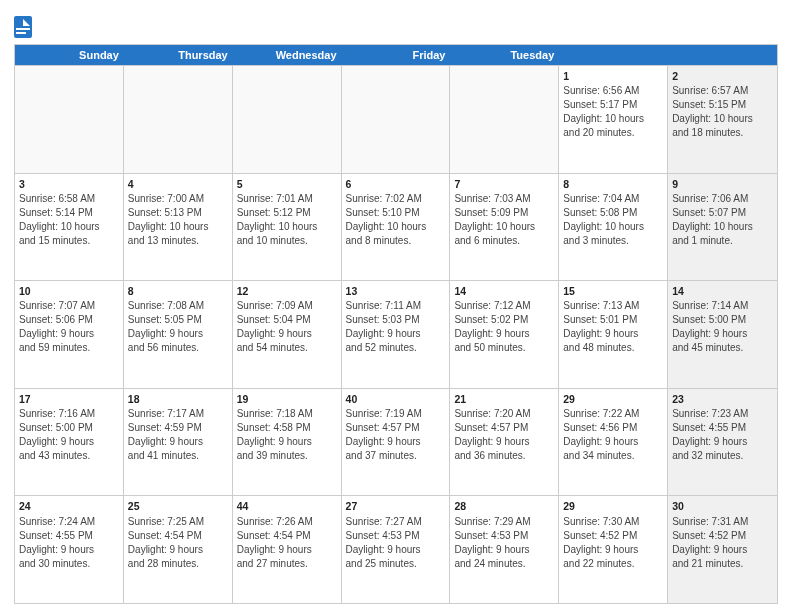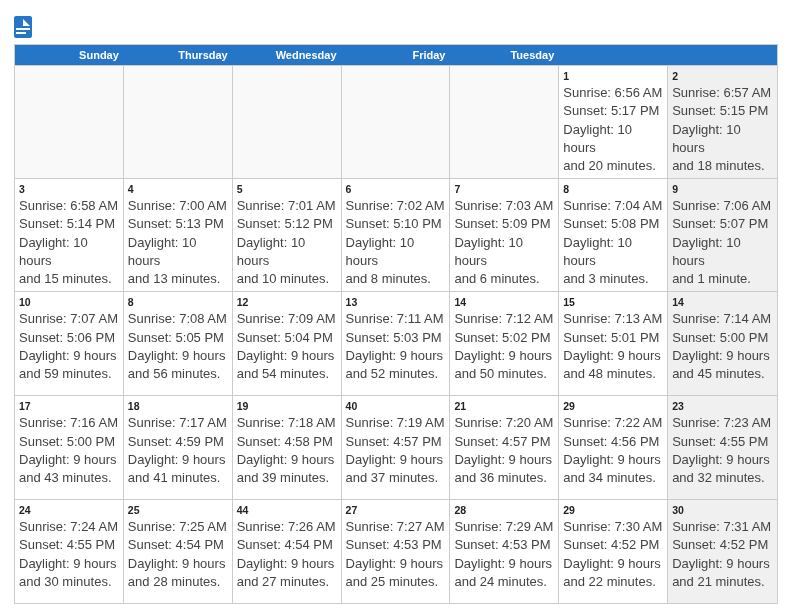--- a/index.html
+++ b/index.html
@@ -111,21 +111,21 @@
     }
     .day-num {
       font-size: 10.5px;
       font-weight: bold;
       color: #222;
       display: block;
       margin-bottom: 1px;
     }
     .day-info {
       color: #444;
-      font-size: 13px;
+      font-size: 10px;
       line-height: 1.4;
     }
   </style>
 </head>
 <body>
 
 <div class="page">
   <div class="header">
     <div class="logo">
       <svg class="logo-icon" viewBox="0 0 18 22" xmlns="http://www.w3.org/2000/svg">

